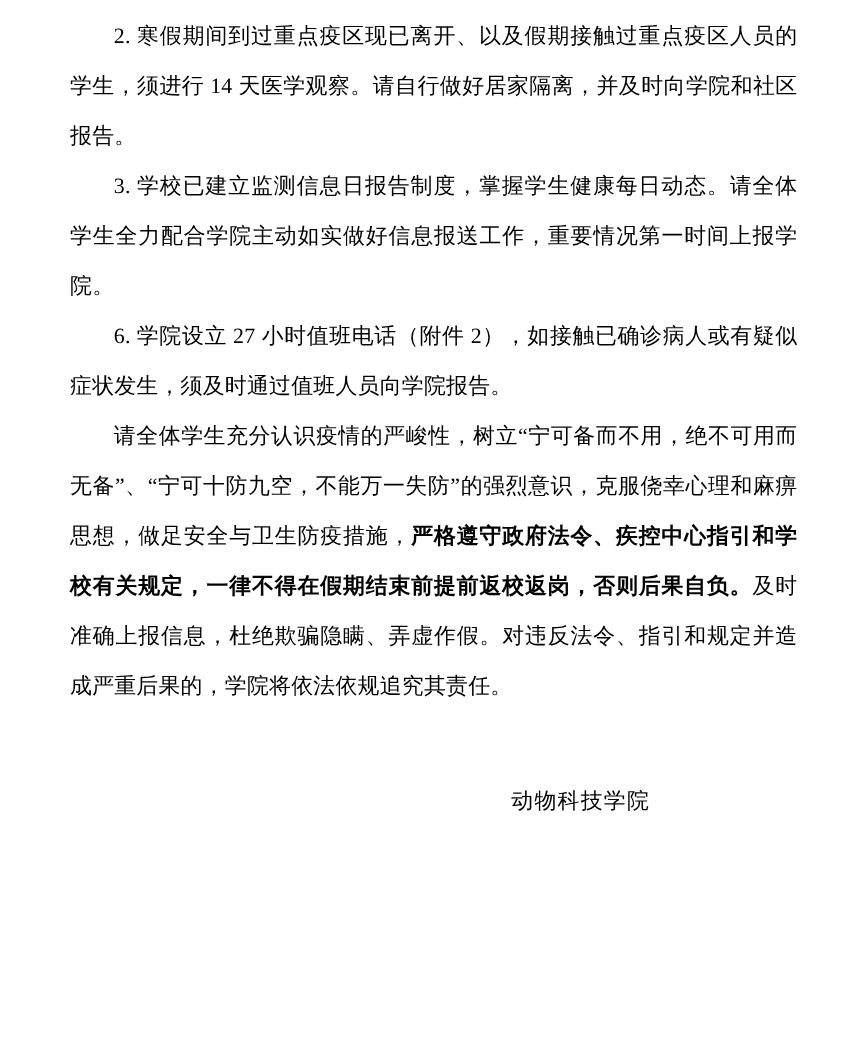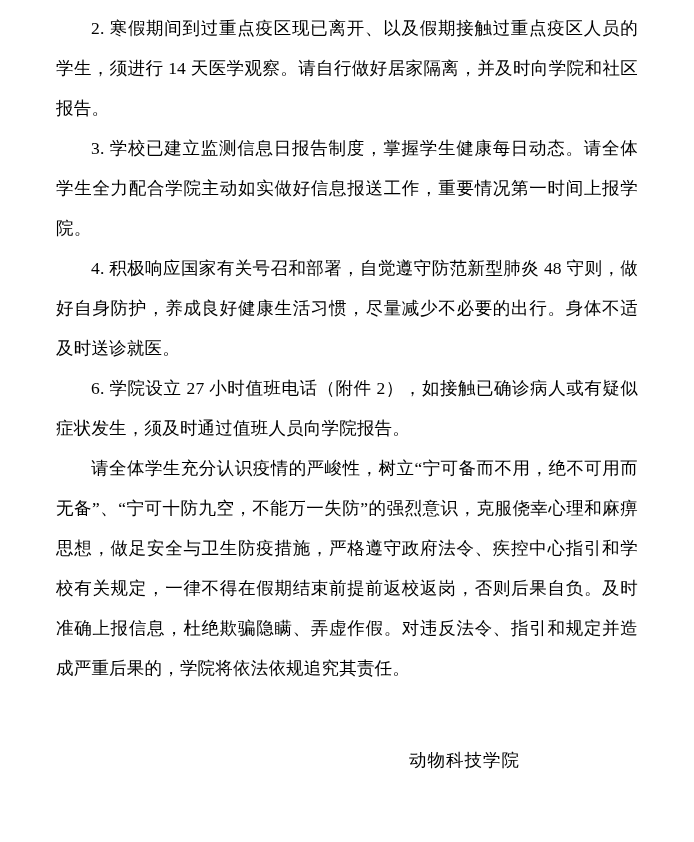--- a/index.html
+++ b/index.html
@@ -26,42 +26,41 @@
     line-height: 40px;
     text-align: justify;
     text-justify: inter-ideograph;
     letter-spacing: 0.2px;
   }
   .para {
     margin: 0;
     text-indent: 2em;
   }
   .para.bold-run strong {
-    font-weight: normal;
+    font-weight: bold;
   }
   .signature-block {
     margin-top: 52px;
     font-size: 17.5px;
     line-height: 40px;
   }
   .sig-line {
     text-align: right;
     padding-right: 118px;
     letter-spacing: 1px;
   }
 </style>
 </head>
 <body>
 
 <div class="page">
   <div class="doc-body">
 
     <p class="para">2. 寒假期间到过重点疫区现已离开、以及假期接触过重点疫区人员的学生，须进行 14 天医学观察。请自行做好居家隔离，并及时向学院和社区报告。</p>
     <p class="para">3. 学校已建立监测信息日报告制度，掌握学生健康每日动态。请全体学生全力配合学院主动如实做好信息报送工作，重要情况第一时间上报学院。</p>
-    <p class="para">4. 积极响应国家有关号召和部署，自觉遵守防范新型肺炎 48 守则，做好自身防护，养成良好健康生活习惯，尽量减少不必要的出行。身体不适及时送诊就医。</p>
     <p class="para">6. 学院设立 27 小时值班电话（附件 2），如接触已确诊病人或有疑似症状发生，须及时通过值班人员向学院报告。</p>
 
     <p class="para bold-run"><span>请全体学生充分认识疫情的严峻性，树立“宁可备而不用，绝不可用而无备”、“宁可十防九空，不能万一失防”的强烈意识，克服侥幸心理和麻痹思想，做足安全与卫生防疫措施，</span><strong>严格遵守政府法令、疾控中心指引和学校有关规定，一律不得在假期结束前提前返校返岗，否则后果自负。</strong><span>及时准确上报信息，杜绝欺骗隐瞒、弄虚作假。对违反法令、指引和规定并造成严重后果的，学院将依法依规追究其责任。</span></p>
 
   </div>
 
   <div class="signature-block">
     <div class="sig-line">动物科技学院</div>
 
   </div>

